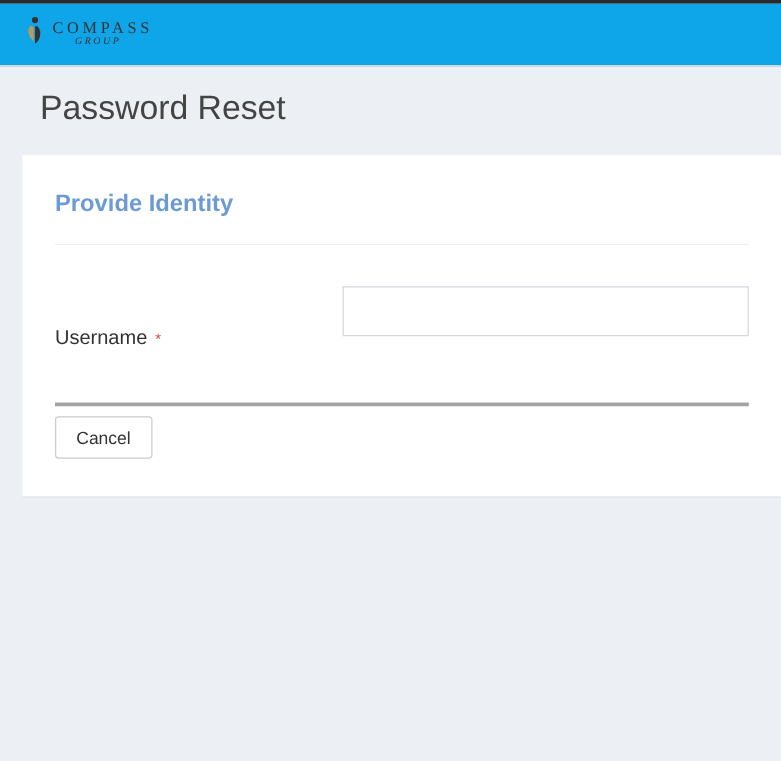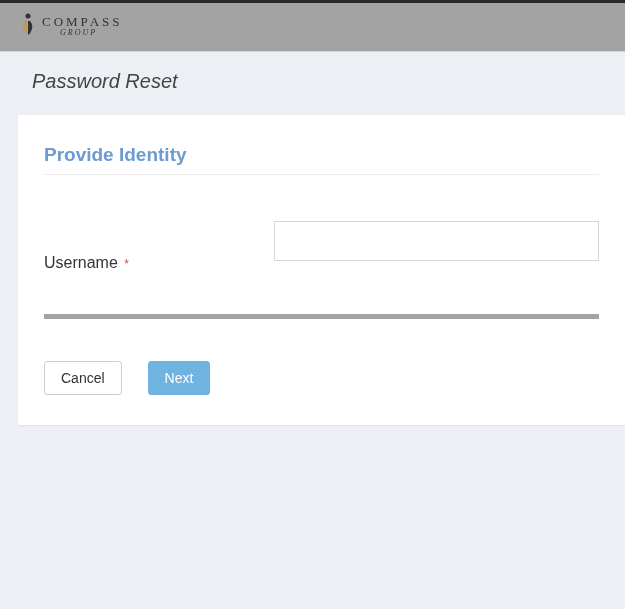--- a/index.html
+++ b/index.html
@@ -12,21 +12,21 @@
       background: #ecf0f5;
       width: 625px;
       height: 609px;
       overflow: hidden;
     }
     .top-bar {
       height: 3px;
       background: #2a2a2a;
     }
     .header {
-      background: #a3a3a3;
+      background: #0ea5e9;
       padding: 10px 18px;
       border-bottom: 1px solid #d2d6de;
     }
     .logo {
       display: inline-flex;
       align-items: center;
       gap: 4px;
     }
     .logo-text {
       font-family: Georgia, 'Times New Roman', serif;
@@ -41,39 +41,38 @@
       letter-spacing: 2px;
       color: #333;
       margin-top: -2px;
       margin-left: 18px;
       font-style: italic;
     }
     .page-title-area {
       padding: 18px 32px 22px;
     }
     .page-title {
-      font-size: 20px;
+      font-size: 27px;
       font-weight: 400;
       color: #444;
-      font-style: italic;
     }
     .card {
       background: #fff;
       margin: 0 0 0 18px;
       padding: 26px 26px 30px;
       border-top: 3px solid #fff;
       box-shadow: 0 1px 1px rgba(0,0,0,0.05);
     }
     .card-title {
       color: #6b9bd2;
       font-size: 19px;
       font-weight: 700;
-      padding-bottom: 8px;
+      padding-bottom: 20px;
       border-bottom: 1px solid #eee;
-      margin-bottom: 35px;
+      margin-bottom: 22px;
     }
     .instruction {
       font-size: 17px;
       font-weight: 700;
       color: #222;
       margin-bottom: 34px;
     }
     .form-row {
       display: flex;
       align-items: center;
@@ -94,24 +93,24 @@
       flex: 1;
       height: 40px;
       border: 1px solid #d2d6de;
       border-radius: 0;
       padding: 6px 12px;
       font-size: 14px;
       color: #555;
       background: #fff;
     }
     .button-row {
-      border-top: 5px solid #a3a3a3;
-      padding-top: 42px;
+      border-top: 3px solid #a3a3a3;
+      padding-top: 8px;
       display: flex;
-      gap: 26px;
+      gap: 8px;
     }
     .btn {
       padding: 8px 16px;
       font-size: 14px;
       border-radius: 3px;
       cursor: pointer;
       border: 1px solid transparent;
     }
     .btn-cancel {
       background: #fff;
@@ -153,15 +152,14 @@
   <div class="form-row">
     <label class="form-label">
       <span>Username</span>
       <span class="required">*</span>
     </label>
     <input type="text" class="form-input" value="" style="">
   </div>
 
   <div class="button-row">
     <button class="btn btn-cancel">Cancel</button>
-    <button class="btn btn-next">Next</button>
   </div>
 </div>
 
 </body></html>

